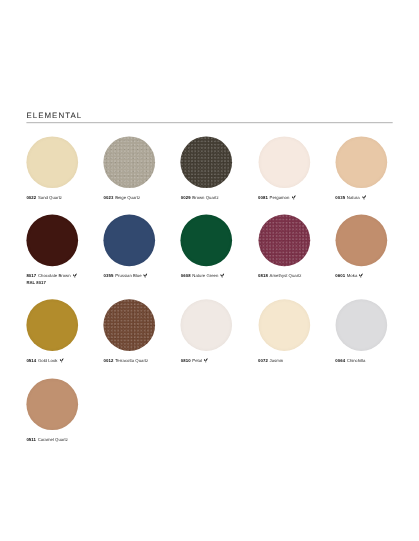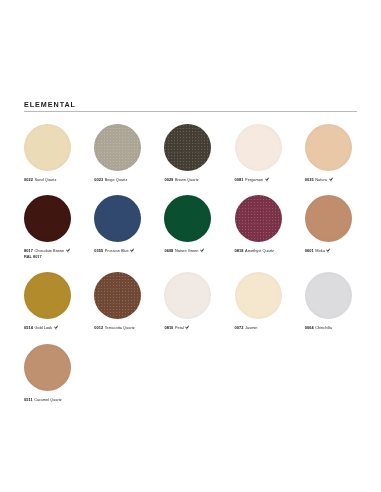--- a/index.html
+++ b/index.html
@@ -20,21 +20,21 @@
     height: 492px;
     background: #ffffff;
     box-sizing: border-box;
     padding: 0 24px;
   }
   .section-head {
     padding-top: 100px;
   }
   .section-title {
     font-size: 7.2px;
-    font-weight: bold;
+    font-weight: normal;
     letter-spacing: 0.95px;
     color: #1c1c1c;
     line-height: 9px;
     text-transform: uppercase;
   }
   .rule {
     margin-top: 2px;
     height: 1px;
     background: #b9b9b9;
     width: 100%;

